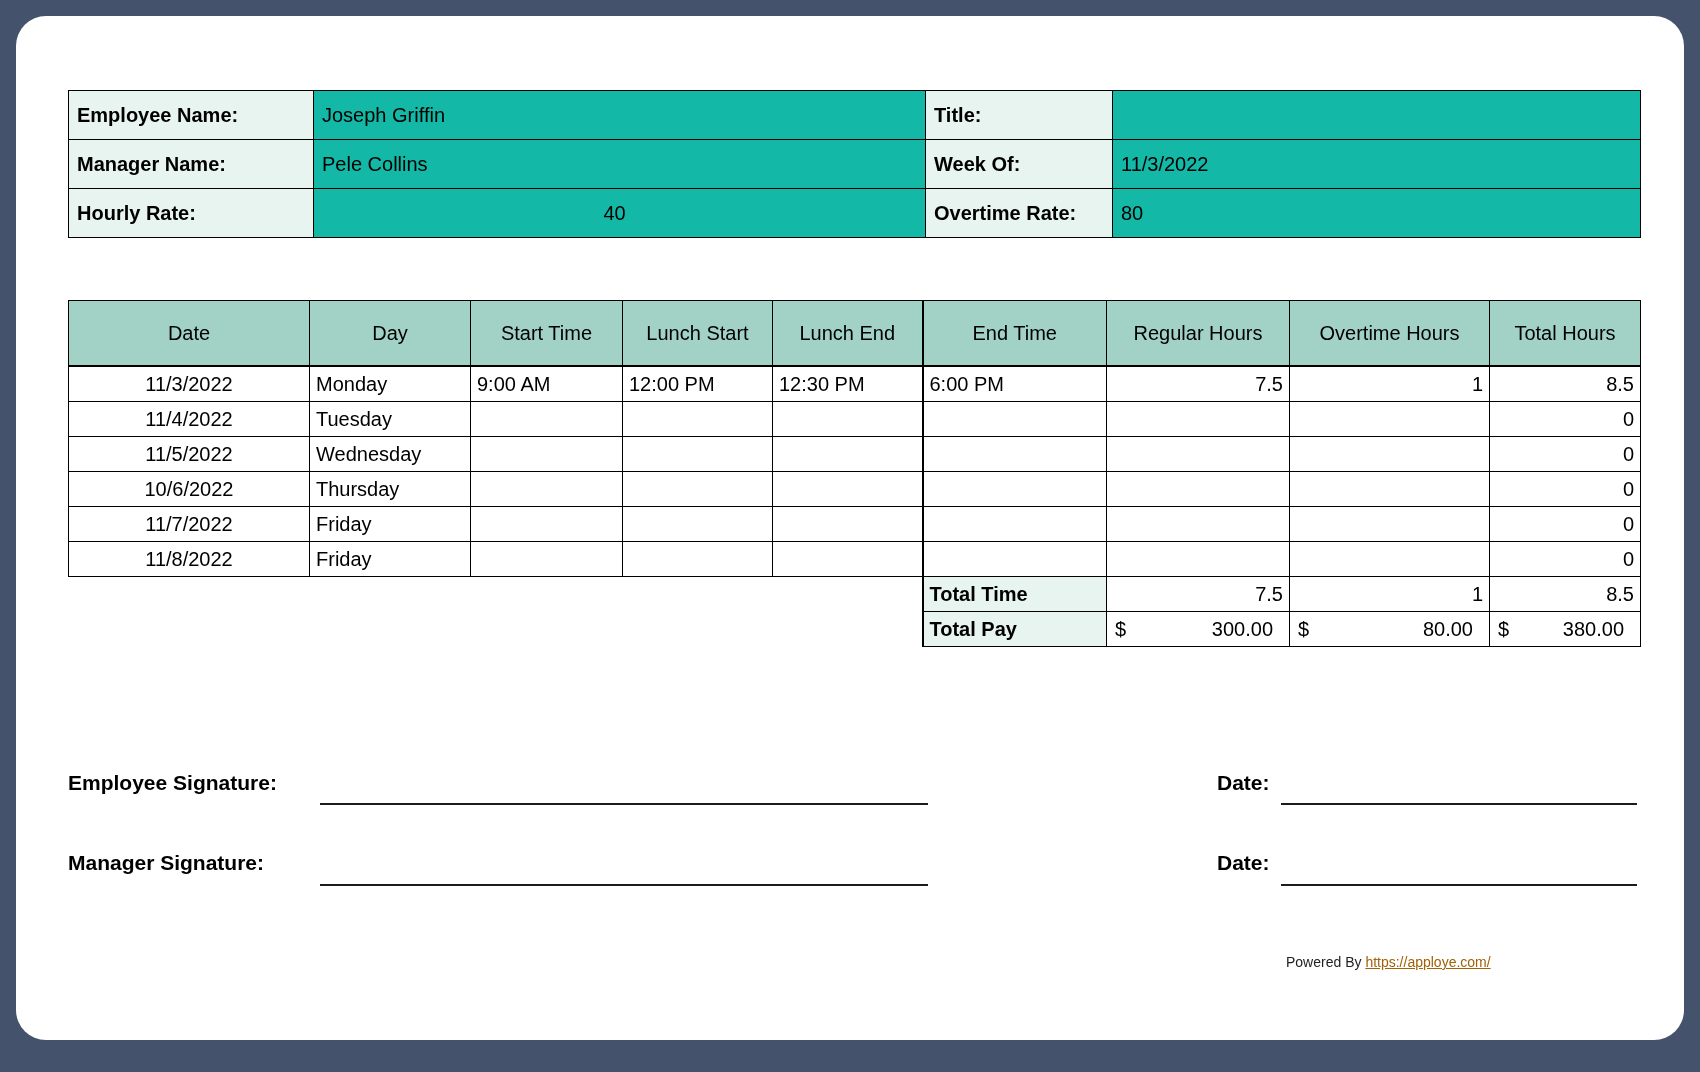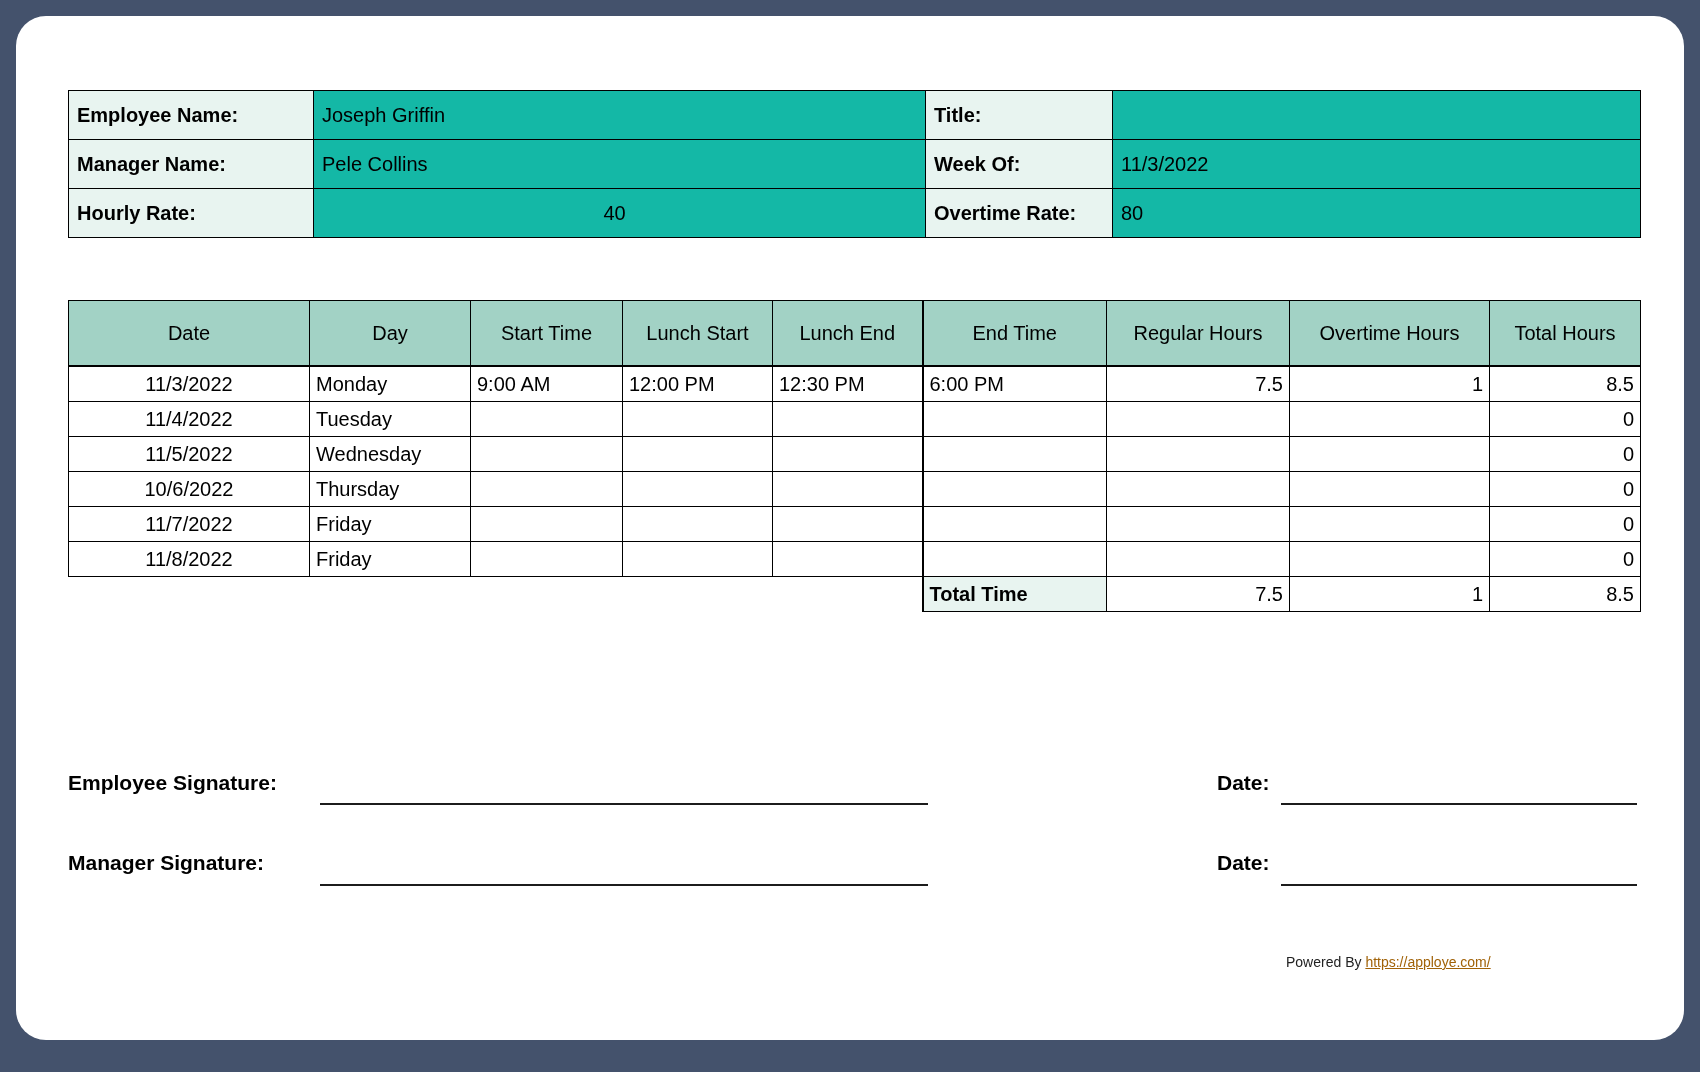--- a/index.html
+++ b/index.html
@@ -182,20 +182,42 @@
         <td class="c-num">0</td>
       </tr>
 
       <tr>
         <td class="ghost" colspan="5"></td>
         <td class="t-label b-thick-left">Total Time</td>
         <td class="c-num">7.5</td>
         <td class="c-num">1</td>
         <td class="c-num">8.5</td>
       </tr>
+      <tr>
+        <td class="ghost" colspan="5"></td>
+        <td class="t-label b-thick-left">Total Pay</td>
+        <td class="money">
+          <div class="m-in">
+            <span>$</span>
+            <span>300.00</span>
+          </div>
+        </td>
+        <td class="money">
+          <div class="m-in">
+            <span>$</span>
+            <span>80.00</span>
+          </div>
+        </td>
+        <td class="money">
+          <div class="m-in">
+            <span>$</span>
+            <span>380.00</span>
+          </div>
+        </td>
+      </tr>
     </tbody>
       </table>
 
     <div class="sig-label" style="left:52px;top:755px;">Employee Signature:</div>
     <div class="sig-line" style="left:304px;top:787px;width:608px;"></div>
     <div class="sig-label" style="left:1201px;top:755px;">Date:</div>
     <div class="sig-line" style="left:1265px;top:787px;width:356px;"></div>
 
     <div class="sig-label" style="left:52px;top:835px;">Manager Signature:</div>
     <div class="sig-line" style="left:304px;top:868px;width:608px;"></div>

